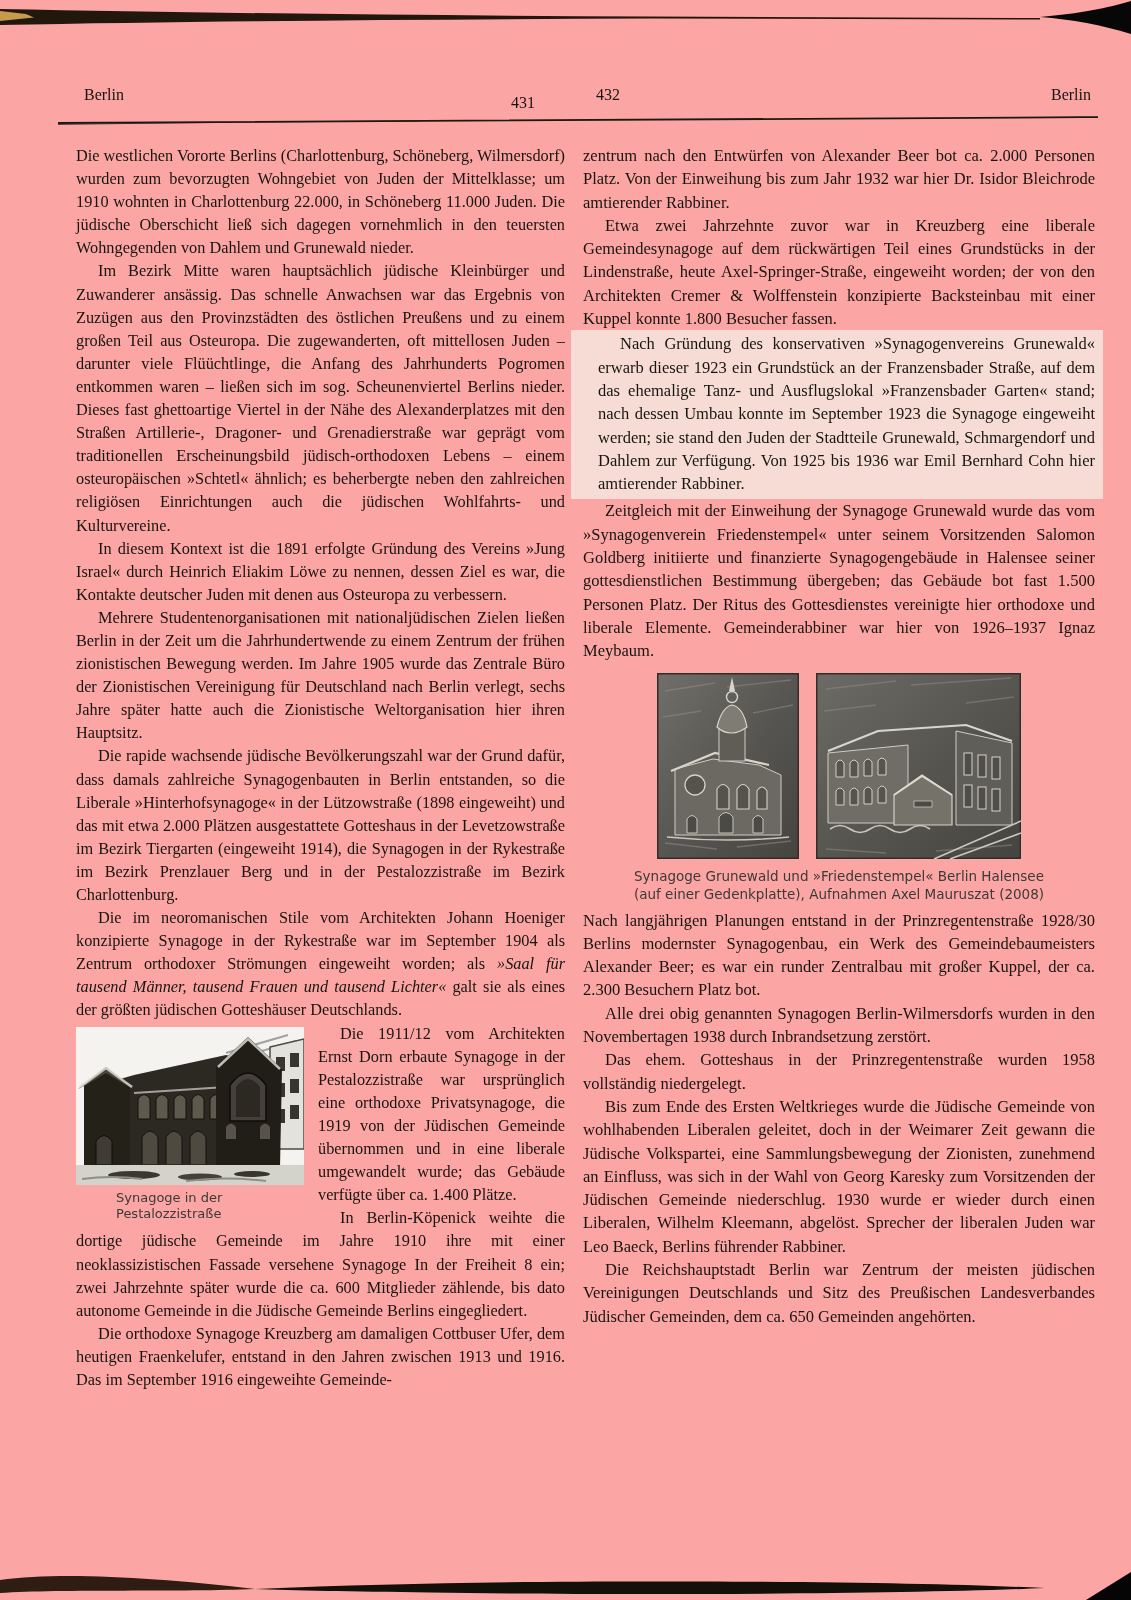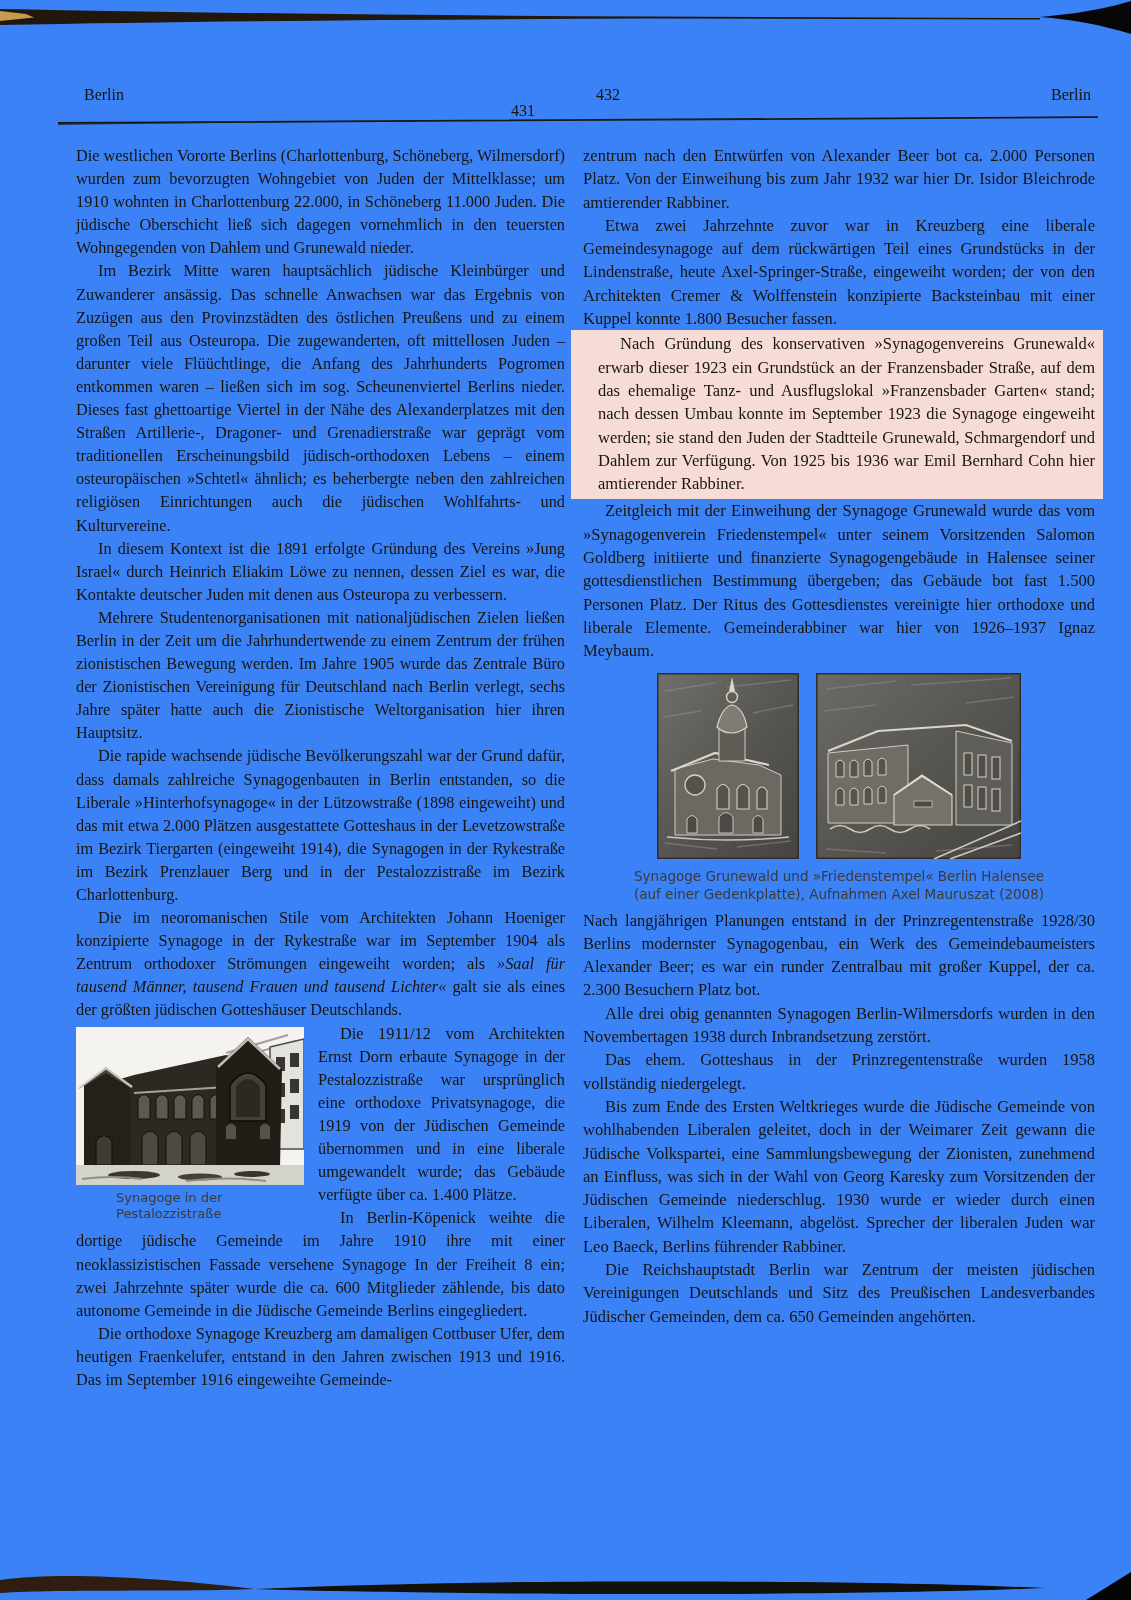--- a/index.html
+++ b/index.html
@@ -1,25 +1,25 @@
 <!DOCTYPE html>
 <html lang="de"><head>
 <meta charset="utf-8">
 <style>
   html,body{margin:0;padding:0;}
   body{width:1131px;height:1600px;background:#e9e7e2;}
   .page{
     position:relative;width:1131px;height:1600px;overflow:hidden;
-    background:#3b82f6;color:#17150f;
+    background:#fca5a5;color:#17150f;
     font-family:"Liberation Serif", serif;
   }
   
   .running-head{position:absolute;top:86px;left:0;width:1131px;height:28px;font-size:16px;}
   .rh-left{position:absolute;left:84px;top:0;}
-  .rh-pn-left{position:absolute;left:500px;top:16px;width:46px;text-align:center;}
+  .rh-pn-left{position:absolute;left:500px;top:8px;width:46px;text-align:center;}
   .rh-pn-right{position:absolute;left:596px;top:0;width:46px;text-align:left;}
   .rh-right{position:absolute;right:40px;top:0;}
   
   .col{position:absolute;top:144px;text-align:justify;}
   .col-left{left:76px;width:489px;font-size:16.3px;line-height:23.1px;}
   .col-right{left:583px;width:512px;font-size:16.5px;line-height:23.3px;}
   .p{margin:0;text-indent:22px;}
   .p-first{text-indent:0;}
   .hl{
     background:#f7dcd6;

